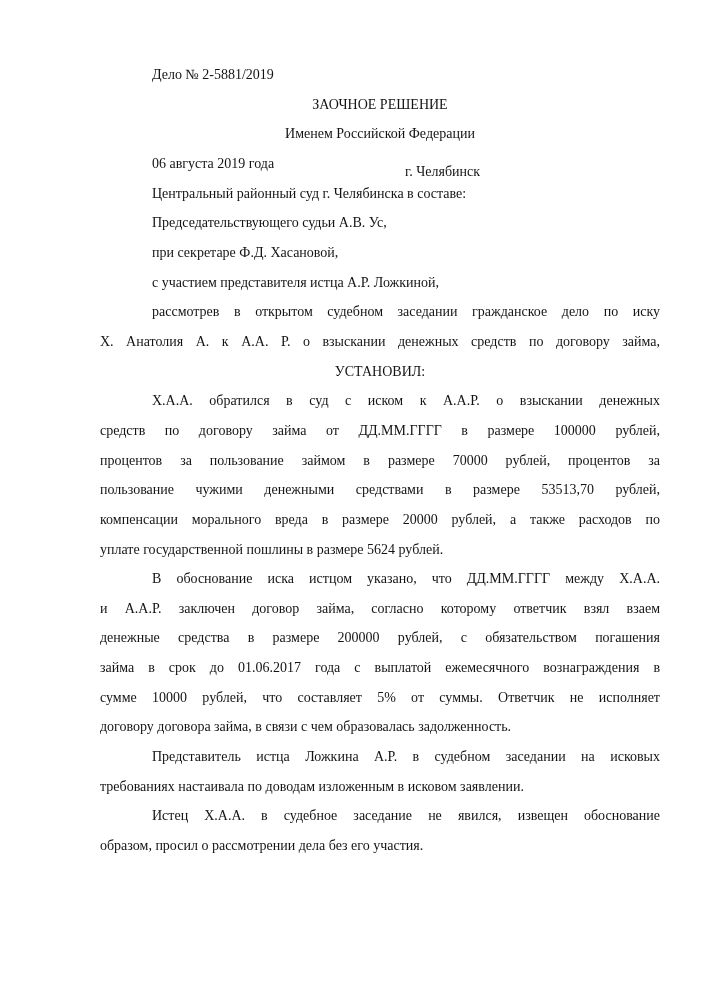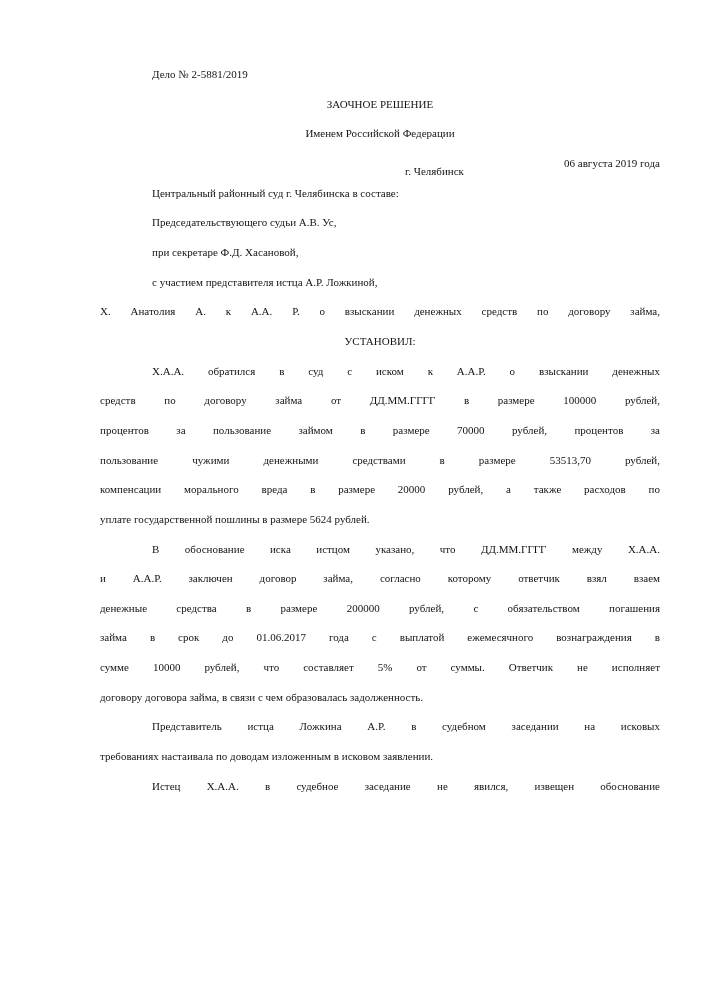--- a/index.html
+++ b/index.html
@@ -4,42 +4,42 @@
 <style>
   * { margin: 0; padding: 0; box-sizing: border-box; }
   html, body { background: #ffffff; }
   .page {
     position: relative;
     width: 707px;
     height: 1000px;
     background: #ffffff;
     overflow: hidden;
     font-family: "Liberation Serif", "DejaVu Serif", serif;
-    font-size: 11px;
+    font-size: 14px;
     color: #141414;
   }
   .text-block {
     position: absolute;
     left: 100px;
     top: 60px;
     width: 560px;
   }
   .ln {
     line-height: 29.65px;
     white-space: nowrap;
   }
   
   .jl {
     white-space: normal;
     text-align: justify;
     text-align-last: justify;
   }
   .ind { text-indent: 52px; }
   .ctr { text-align: center; text-align-last: center; white-space: normal; }
-  .date-line { position: relative; text-indent: 52px; text-align: right; }
+  .date-line { position: relative; text-indent: 52px; }
   .place { position: absolute; left: 305px; top: 8px; text-indent: 0; }
 </style>
 </head>
 <body>
 
 <div class="page">
   <div class="text-block">
 
     <div class="ln ind">Дело № 2-5881/2019</div>
 
@@ -48,34 +48,36 @@
 
     <div class="ln date-line">
       <span>06 августа 2019 года</span>
       <span class="place">г. Челябинск</span>
     </div>
 
     <div class="ln ind">Центральный районный суд г. Челябинска в составе:</div>
     <div class="ln ind">Председательствующего судьи А.В. Ус,</div>
     <div class="ln ind">при секретаре Ф.Д. Хасановой,</div>
     <div class="ln ind">с участием представителя истца А.Р. Ложкиной,</div>
+    <div class="ln jl ind">рассмотрев в открытом судебном заседании гражданское дело по иску</div>
     <div class="ln jl">Х. Анатолия А. к А.А. Р. о взыскании денежных средств по договору займа,</div>
 
     <div class="ln ctr">УСТАНОВИЛ:</div>
 
     <div class="ln jl ind">Х.А.А. обратился в суд с иском к А.А.Р. о взыскании денежных</div>
     <div class="ln jl">средств по договору займа от ДД.ММ.ГГГГ в размере 100000 рублей,</div>
     <div class="ln jl">процентов за пользование займом в размере 70000 рублей, процентов за</div>
     <div class="ln jl">пользование чужими денежными средствами в размере 53513,70 рублей,</div>
     <div class="ln jl">компенсации морального вреда в размере 20000 рублей, а также расходов по</div>
     <div class="ln">уплате государственной пошлины в размере 5624 рублей.</div>
     <div class="ln jl ind">В обоснование иска истцом указано, что ДД.ММ.ГГГГ между Х.А.А.</div>
     <div class="ln jl">и А.А.Р. заключен договор займа, согласно которому ответчик взял взаем</div>
     <div class="ln jl">денежные средства в размере 200000 рублей, с обязательством погашения</div>
     <div class="ln jl">займа в срок до 01.06.2017 года с выплатой ежемесячного вознаграждения в</div>
     <div class="ln jl">сумме 10000 рублей, что составляет 5% от суммы. Ответчик не исполняет</div>
     <div class="ln">договору договора займа, в связи с чем образовалась задолженность.</div>
     <div class="ln jl ind">Представитель истца Ложкина А.Р. в судебном заседании на исковых</div>
     <div class="ln">требованиях настаивала по доводам изложенным в исковом заявлении.</div>
     <div class="ln jl ind">Истец Х.А.А. в судебное заседание не явился, извещен обоснование</div>
+    <div class="ln">образом, просил о рассмотрении дела без его участия.</div>
 
   </div>
 </div>
 
 </body></html>

